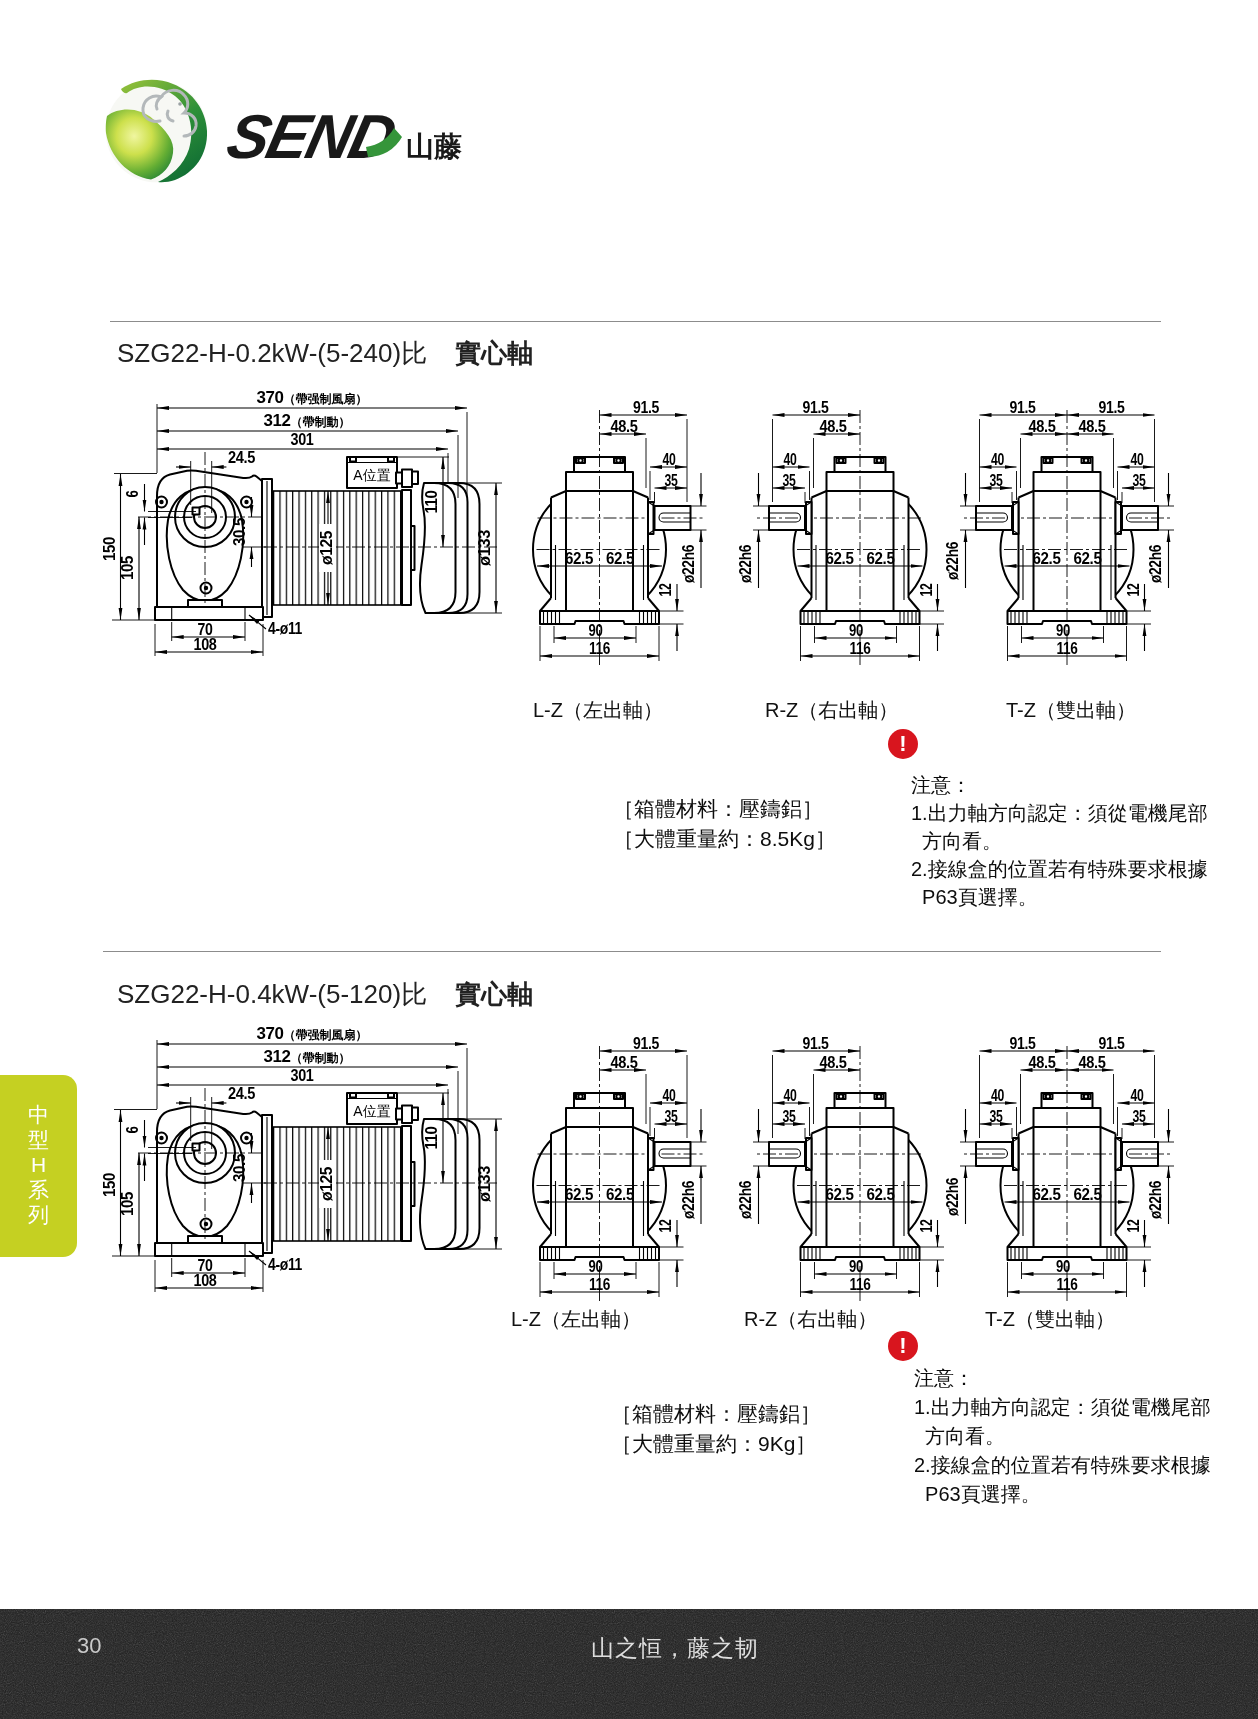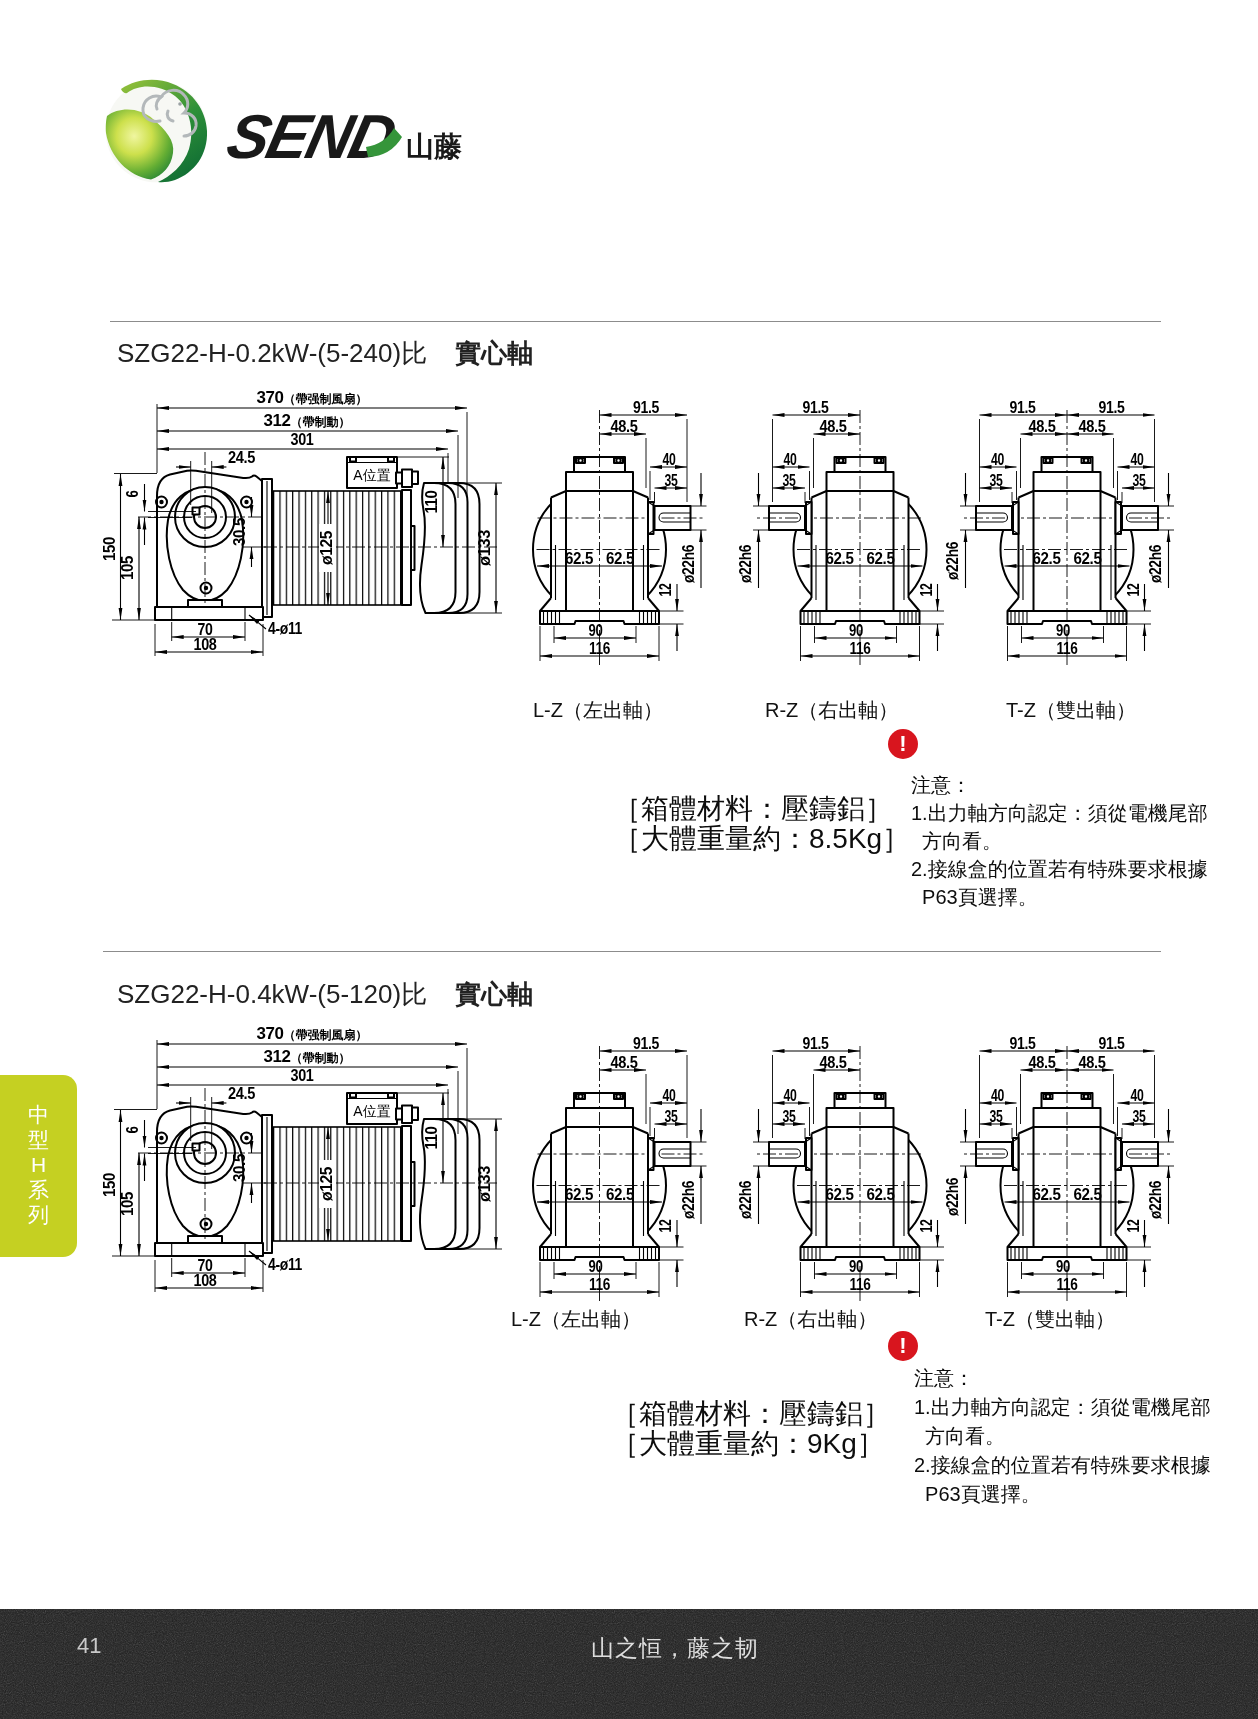--- a/index.html
+++ b/index.html
@@ -4,21 +4,21 @@
 <style>
 html,body{margin:0;padding:0;background:#fff;}
 #page{position:relative;width:1258px;height:1719px;background:#fff;overflow:hidden;font-family:"Liberation Sans",sans-serif;}
 #art{position:absolute;left:0;top:0;}
 .abs{position:absolute;white-space:nowrap;color:#1a1a1a;}
 .title{font-size:29px;color:#2e2e2e;}
 .sub{font-size:26px;color:#222;}
 .sub b{margin-left:28px;}
 .lbl{font-size:20px;color:#111;}
 .note{font-size:20px;line-height:28px;color:#0d0d0d;margin-left:32px;}
-.mat{font-size:28px;line-height:29.5px;color:#0d0d0d;}
+.mat{font-size:21px;line-height:29.5px;color:#0d0d0d;}
 .hr{position:absolute;height:1.3px;background:#8c8c8c;}
 .icon{position:absolute;width:30px;height:30px;border-radius:50%;background:#d8151e;color:#fff;text-align:center;font-weight:bold;font-size:22px;line-height:30px;}
 #tab{position:absolute;left:0;top:1075px;width:77px;height:182px;background:#c5d022;border-radius:0 14px 14px 0;}
 #tab div{position:absolute;left:0;top:27px;width:100%;text-align:center;color:#fff;font-size:21px;line-height:25px;}
 #foot{position:absolute;left:0;top:1609px;width:1258px;height:110px;background:#272727;}
 #foot .f41{position:absolute;left:77px;top:24px;font-size:22px;color:#c9c9c9;}
 #foot .fc{position:absolute;left:46px;top:24px;width:100%;text-align:center;font-size:23px;color:#dedede;letter-spacing:1px;}
 #art .o{fill:none;stroke:#000;stroke-width:2;stroke-linejoin:round;}
 #art .o2{fill:#fff;stroke:#000;stroke-width:2;stroke-linejoin:round;}
 #art .d{fill:none;stroke:#000;stroke-width:1.1;}
@@ -66,21 +66,21 @@
           <feColorMatrix type="saturate" values="0"></feColorMatrix>
           <feComponentTransfer>
             <feFuncR type="gamma" amplitude="1" exponent="1.9" offset="0"></feFuncR>
             <feFuncG type="gamma" amplitude="1" exponent="1.9" offset="0"></feFuncG>
             <feFuncB type="gamma" amplitude="1" exponent="1.9" offset="0"></feFuncB>
           </feComponentTransfer>
         </filter>
       <rect width="1258" height="110" fill="#1e1e1e"></rect>
       <rect width="1258" height="110" filter="url(#nz)" opacity="0.34"></rect>
     </svg>
-    <div class="f41">41</div>
+    <div class="f41">30</div>
     <div class="fc">山之恒，藤之韧</div>
   </div>
 
   <svg id="art" width="1258" height="1719" viewBox="0 0 1258 1719">
     <defs>
       <marker id="ar" viewBox="0 0 12 6" markerUnits="userSpaceOnUse" markerWidth="12" markerHeight="6" refX="12" refY="3" orient="auto-start-reverse">
         <path d="M12,3 L0,1.1 L0,4.9 Z" fill="#000"></path>
       </marker>
       <pattern id="fins" width="6.35" height="8" patternUnits="userSpaceOnUse">
         <rect width="6.35" height="8" fill="#fff"></rect>

